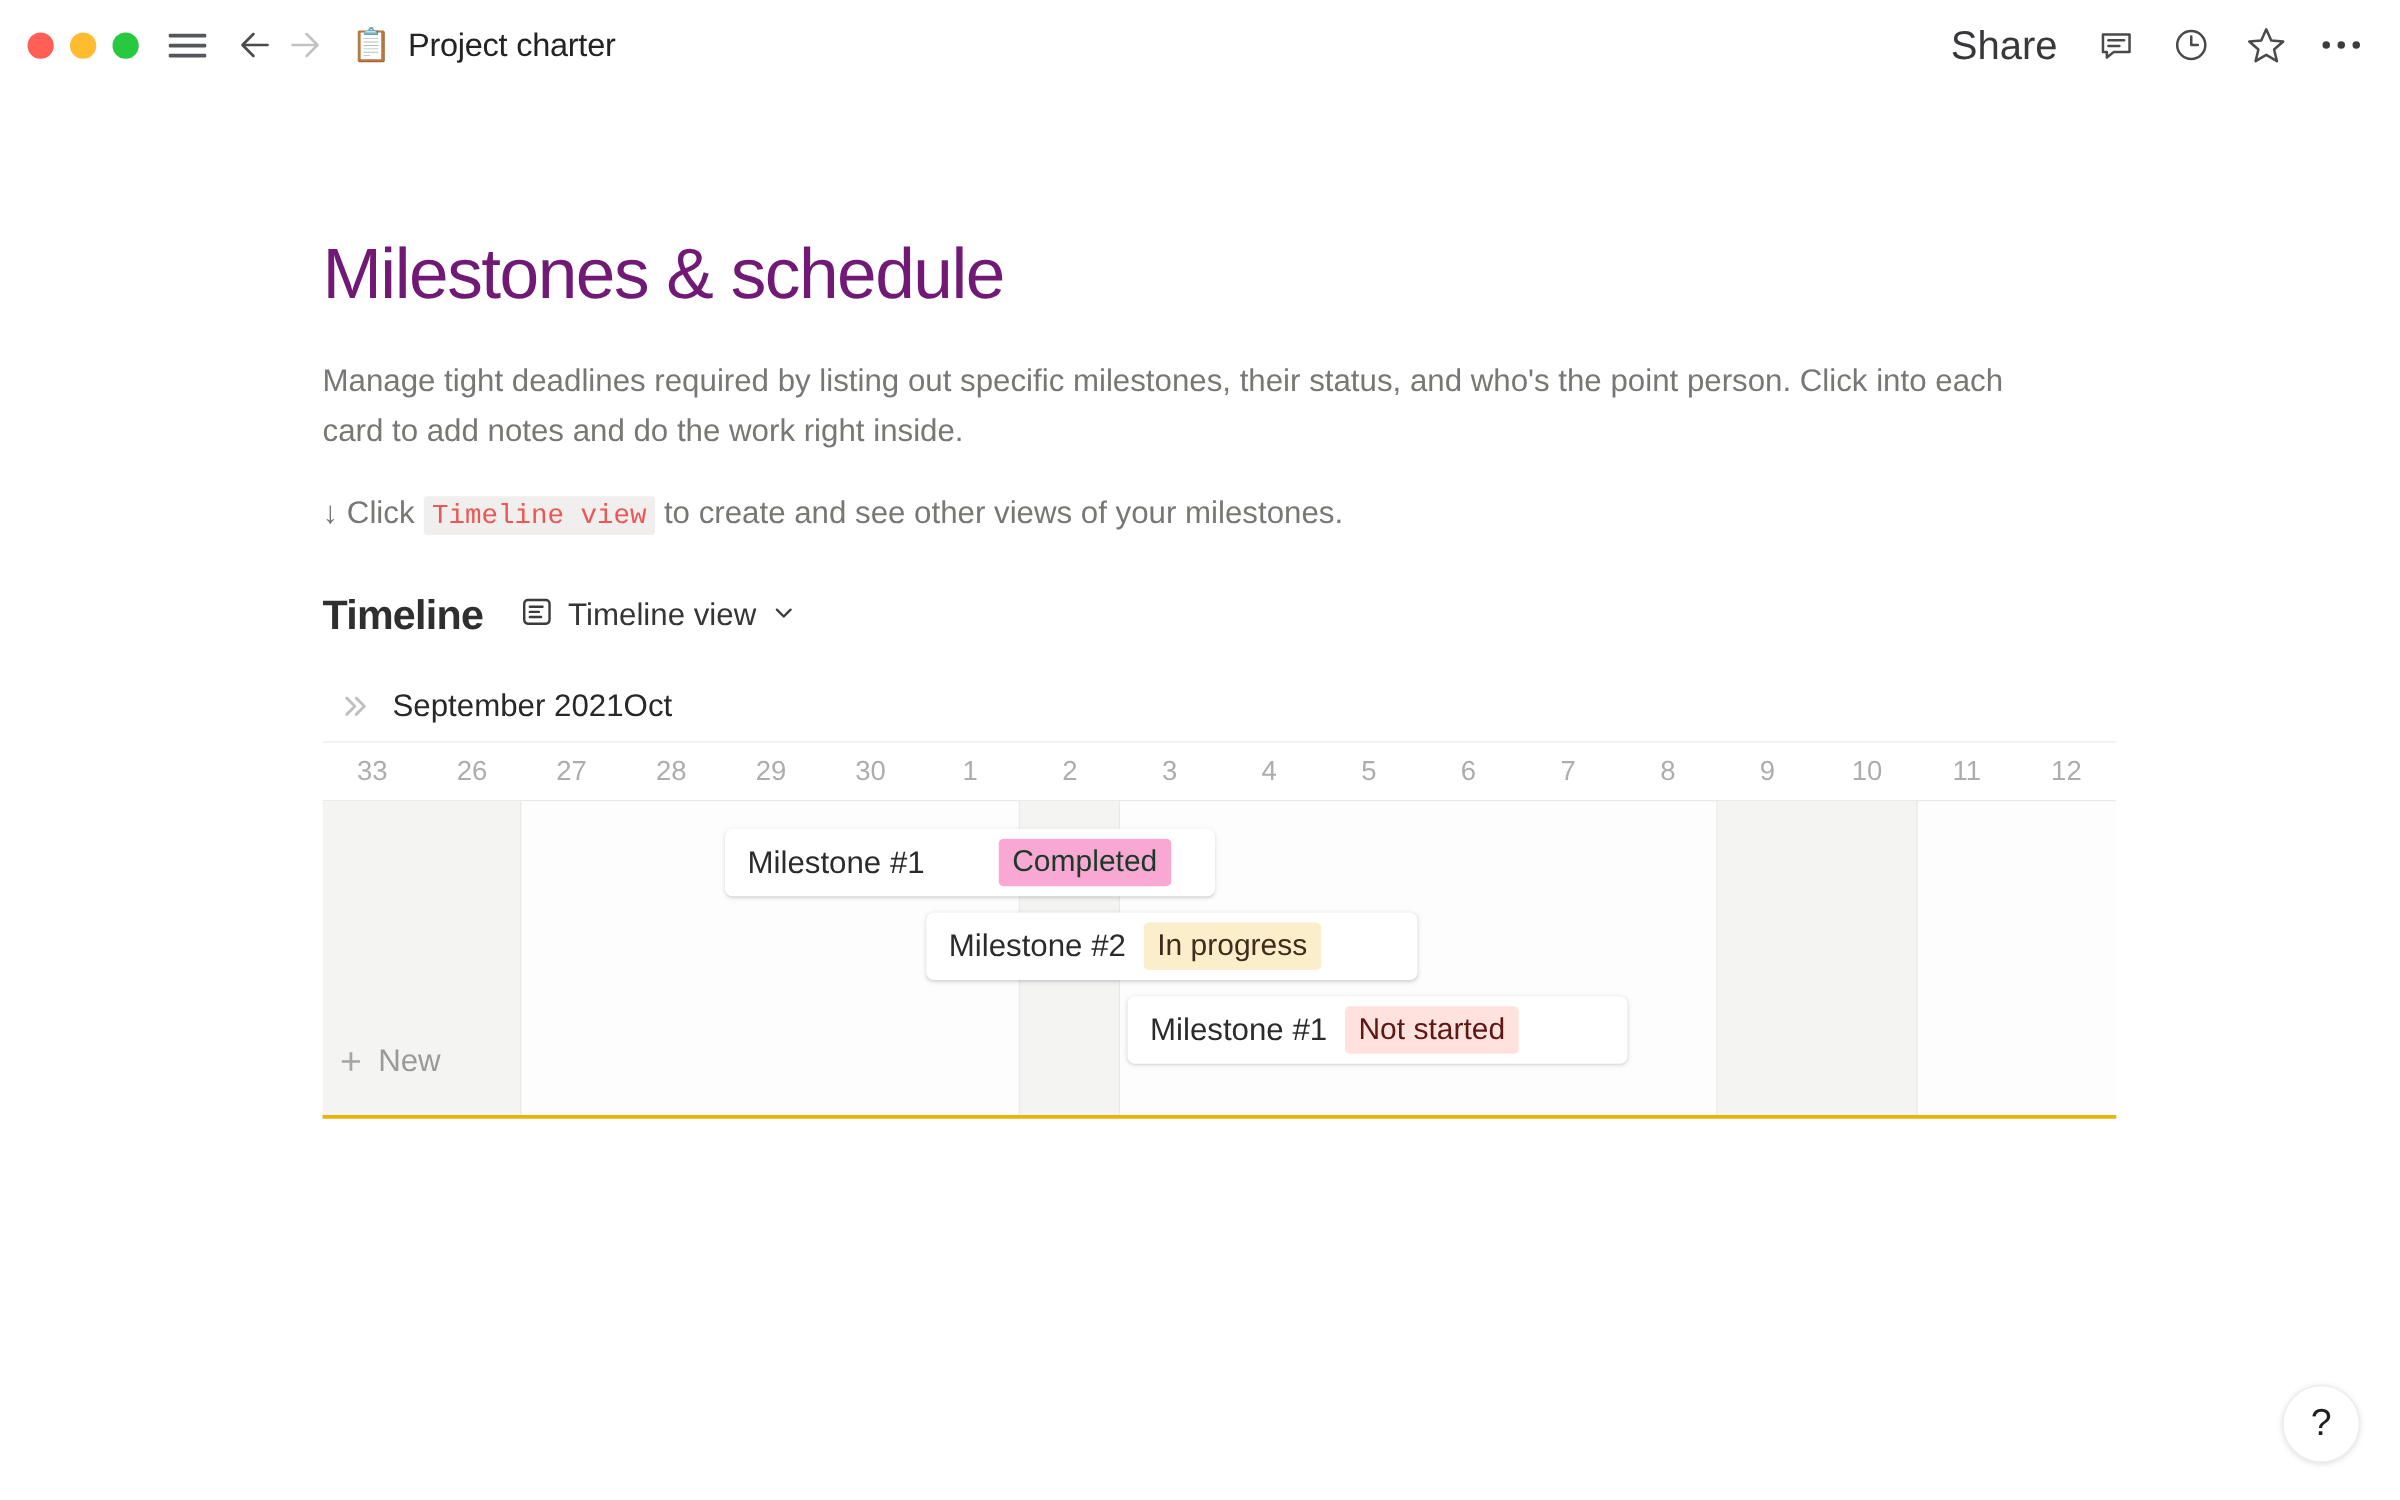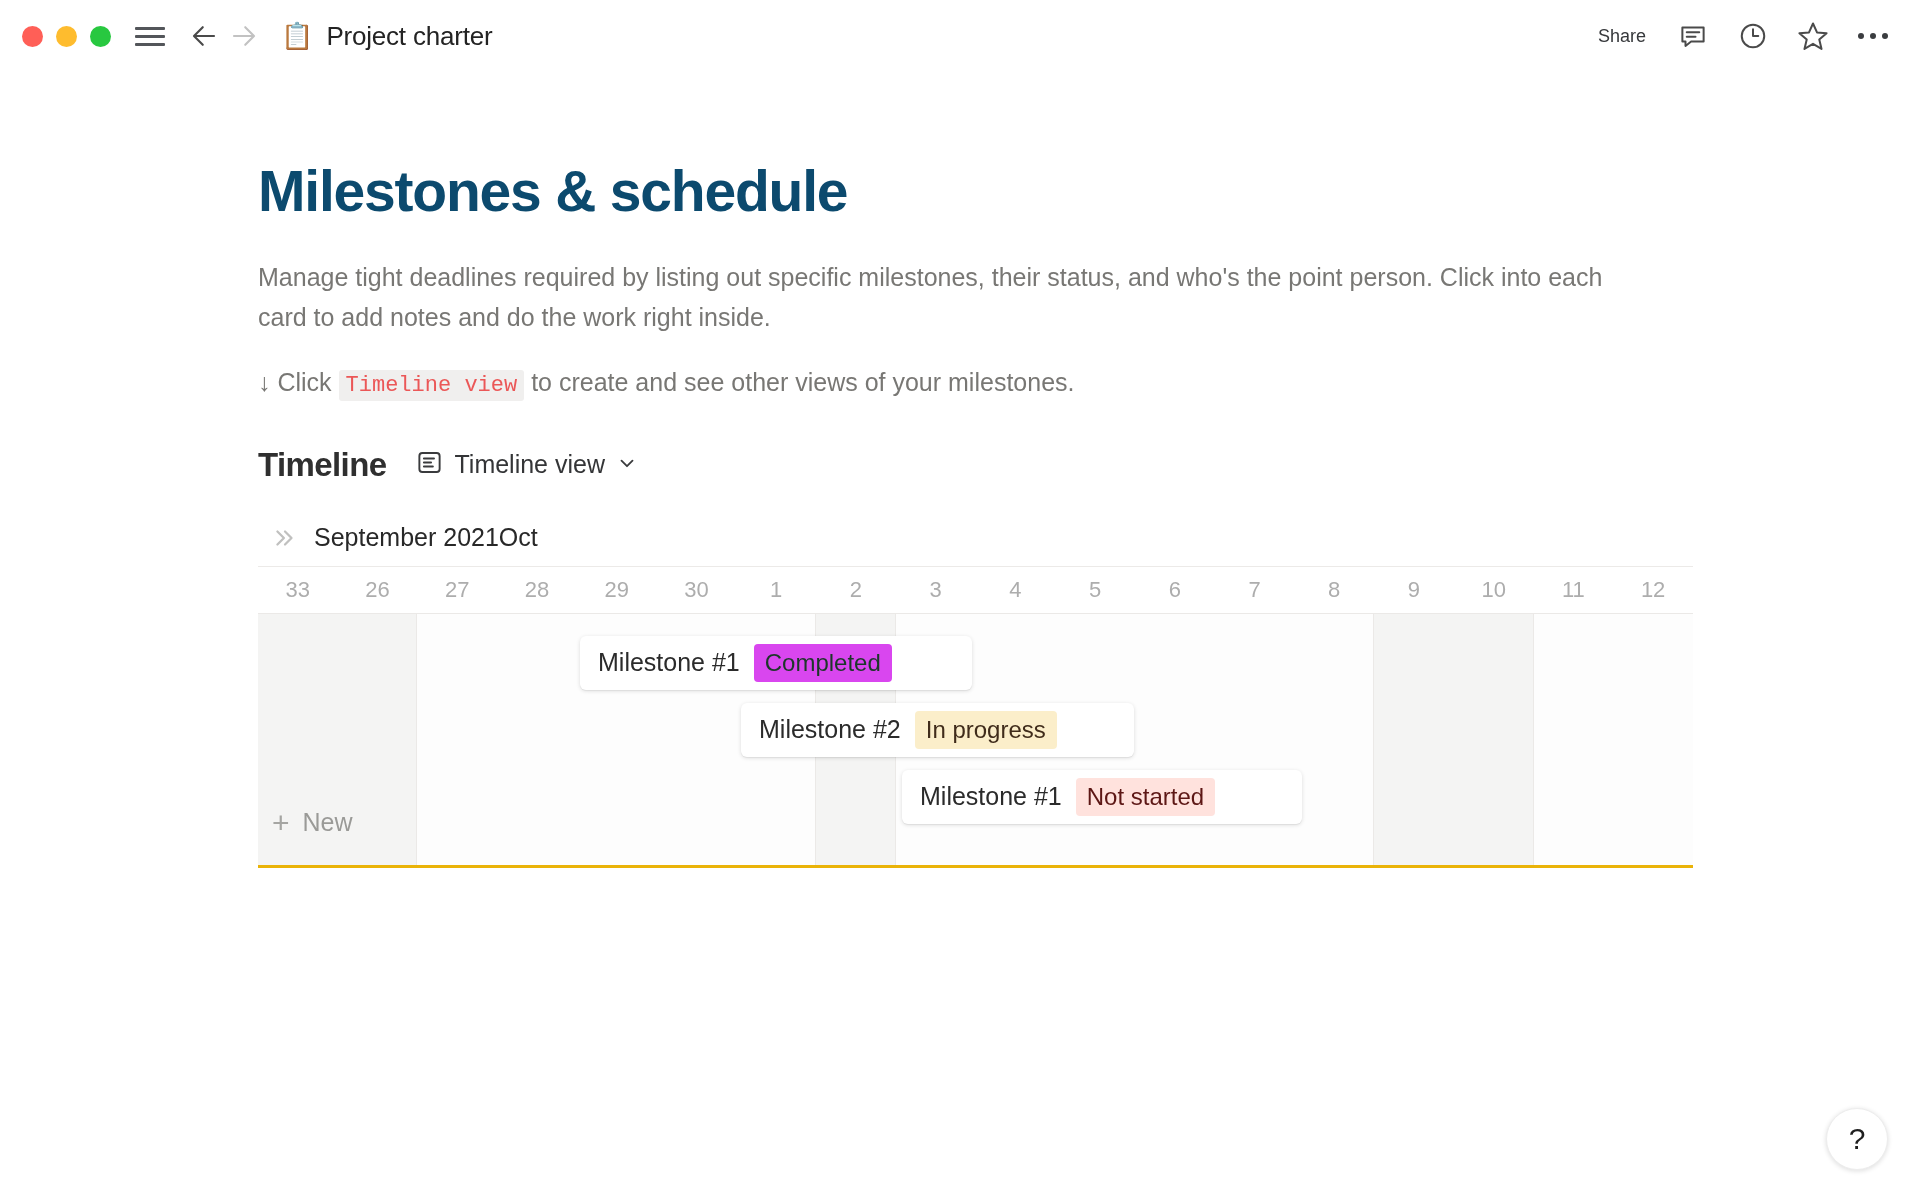--- a/index.html
+++ b/index.html
@@ -32,36 +32,36 @@
   .hamburger span { display: block; height: 3px; width: 30px; background: #53565a; border-radius: 1px; }
 
   .navarrow { width: 34px; height: 34px; margin-right: 6px; display: flex; align-items: center; justify-content: center; cursor: pointer; }
   .navarrow svg { display: block; }
 
   .doc-ident { display: flex; align-items: center; gap: 13px; margin-left: 14px; }
   .doc-emoji { font-size: 26px; line-height: 1; }
   .doc-title { font-size: 26px; color: #232323; letter-spacing: -0.2px; }
 
   .tb-right { margin-left: auto; display: flex; align-items: center; gap: 26px; }
-  .share-btn { font-size: 18px; color: #36383b; cursor: pointer; padding: 2px 4px; }
+  .share-btn { font-size: 32px; color: #36383b; cursor: pointer; padding: 2px 4px; }
   .tb-icon { width: 34px; height: 34px; display: flex; align-items: center; justify-content: center; cursor: pointer; }
   .dots { display: flex; gap: 6px; align-items: center; padding: 0 2px; cursor: pointer; }
   .dots i { width: 6px; height: 6px; border-radius: 50%; background: #3b3d40; display: block; }
 
   
   .page {
     padding: 0 0 0 258px;
   }
   .page-inner { width: 1440px; }
 
   h1.page-title {
-    margin: 88px 0 0 0;
+    margin: 116px 0 0 0;
     font-size: 57px;
-    font-weight: bold;
-    color: #0c4a6e;
+    font-weight: normal;
+    color: #701a75;
     letter-spacing: -1.2px;
     line-height: 1.1;
   }
 
   p.intro {
     margin: 34px 0 0 0;
     font-size: 25px;
     line-height: 1.62;
     color: #787774;
     max-width: 1390px;
@@ -344,21 +344,21 @@
             <div class="tl-col"></div>
             <div class="tl-col edge"></div>
             <div class="tl-col shade"></div>
             <div class="tl-col shade edge"></div>
             <div class="tl-col"></div>
             <div class="tl-col"></div>
           </div>
         <div class="tl-bars" id="tl-bars">
             <div class="ms-card" style="left: 322px; width: 392px; top: 22px;">
               <span class="ms-name">Milestone #1</span>
-              <span class="ms-badge" style="background: #d946ef; color: rgb(28, 56, 41);">Completed</span>
+              <span class="ms-badge" style="background: #f9a8d4; color: rgb(28, 56, 41); margin-left: 45px;">Completed</span>
             </div>
             <div class="ms-card" style="left: 483px; width: 393px; top: 89px;">
               <span class="ms-name">Milestone #2</span>
               <span class="ms-badge" style="background: rgb(251, 238, 202); color: rgb(64, 44, 27);">In progress</span>
             </div>
             <div class="ms-card" style="left: 644px; width: 400px; top: 156px;">
               <span class="ms-name">Milestone #1</span>
               <span class="ms-badge" style="background: rgb(255, 226, 221); color: rgb(93, 23, 21);">Not started</span>
             </div>
           </div>

